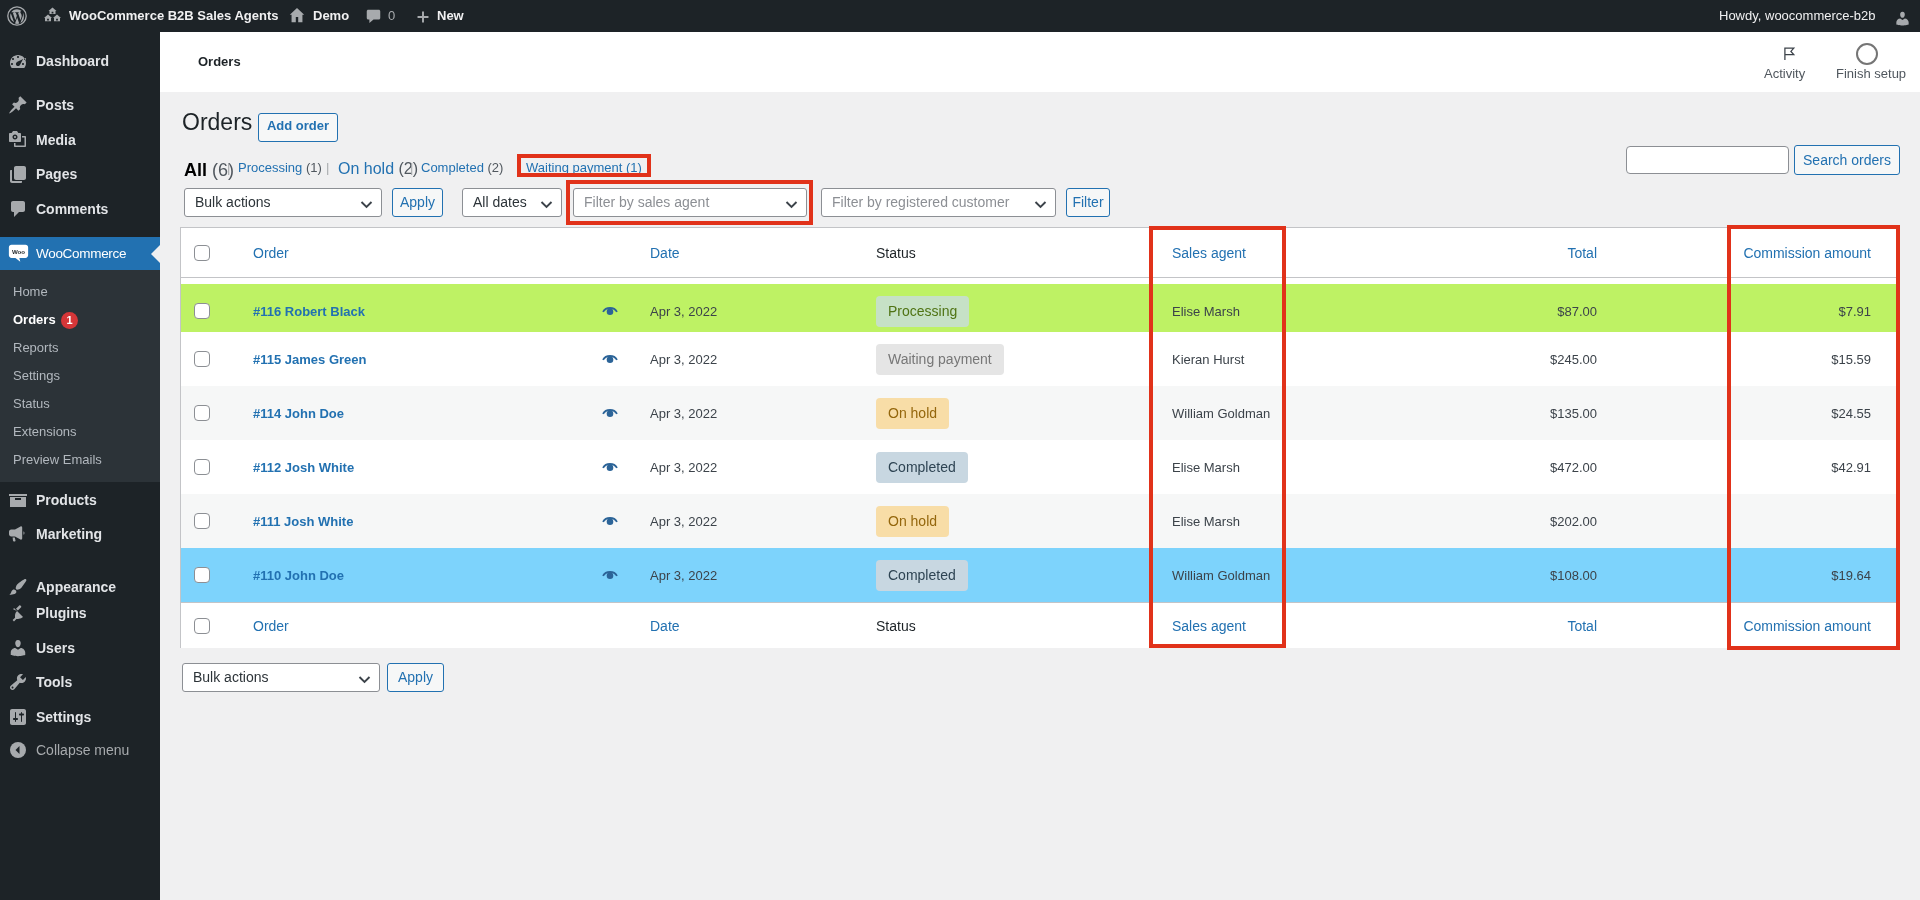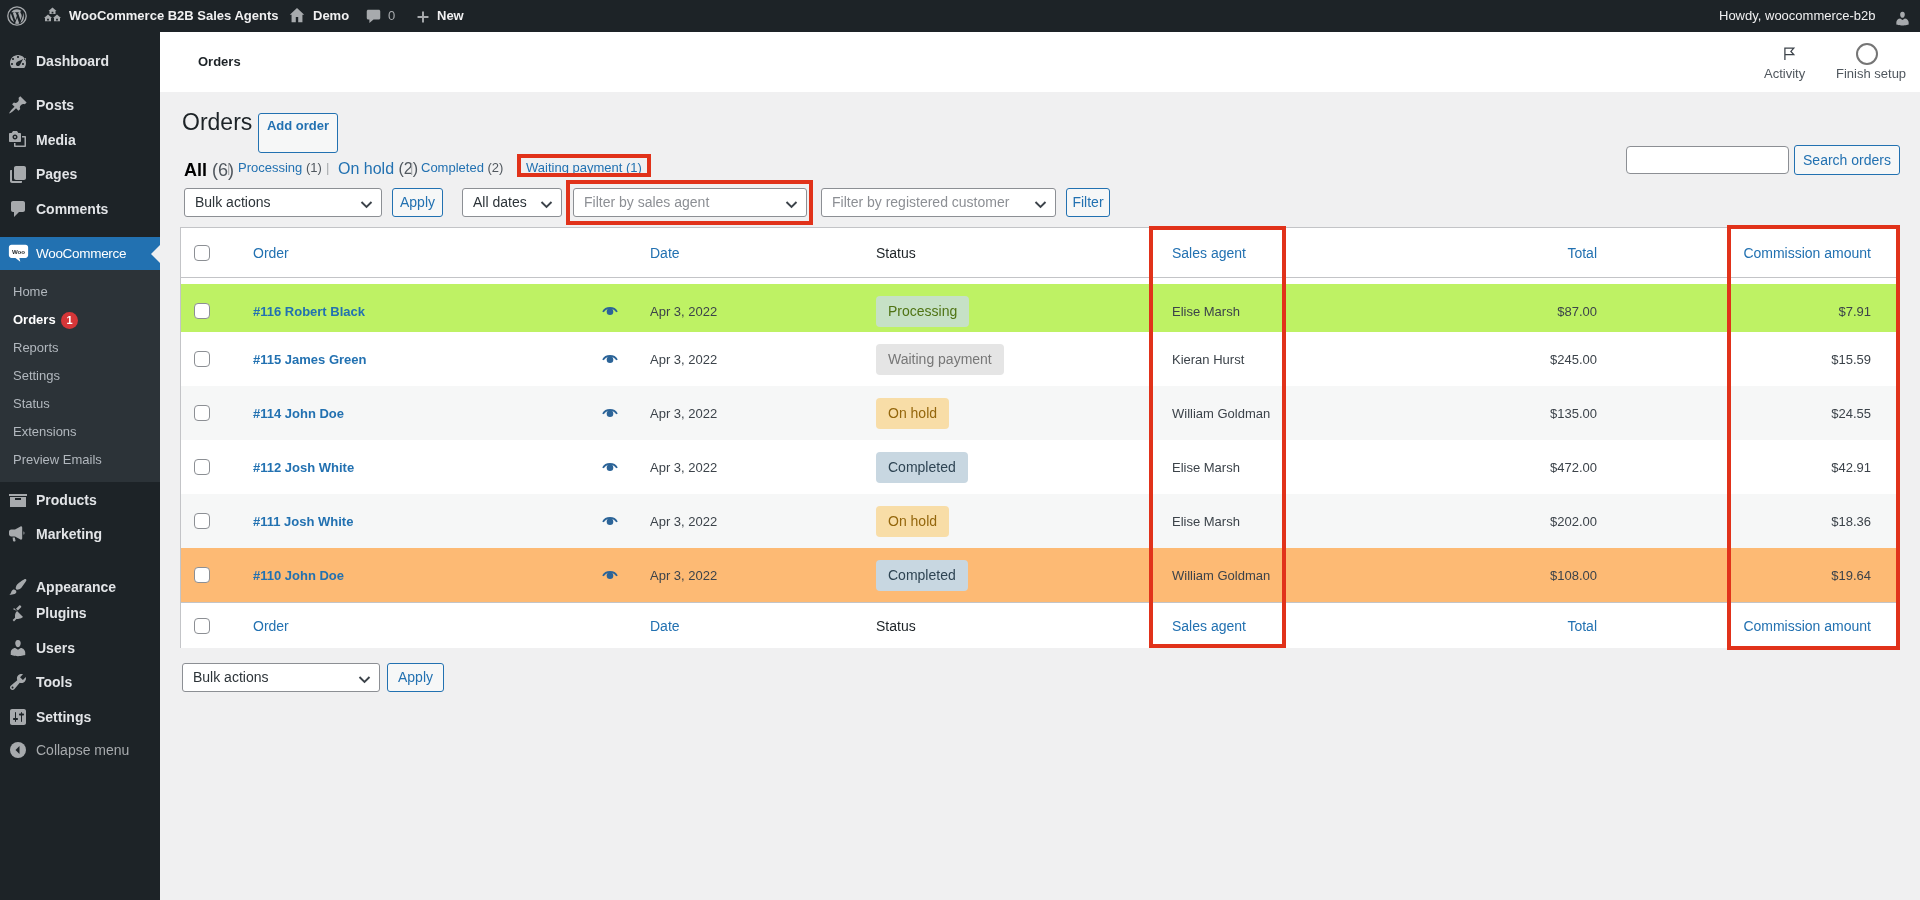--- a/index.html
+++ b/index.html
@@ -196,21 +196,21 @@
     <svg width="17" height="17" viewBox="0 0 24 24">
         <path fill="none" stroke="#3c434a" stroke-width="1.8" d="M5.5 21V3.5 M5.5 4.5h12.5l-4 4.5 4 4.5H5.5"></path>
       </svg>
   </div>
   <div style="position:absolute; left:1604px; top:34px; font-size:13px; color:#50575e;">Activity</div>
   <div style="position:absolute; left:1696px; top:11px; width:22px; height:22px; border:2px solid #757575; border-radius:50%;"></div>
   <div style="position:absolute; left:1676px; top:34px; font-size:13px; color:#50575e;">Finish setup</div>
 </div>
 
 <div class="abs" style="left:182px; top:109px; font-size:23px; color:#1d2327;">Orders</div>
-<div class="bluebtn" style="left:258px; top:113px; width:80px; height:40px; line-height:23px; font-weight:600;">Add order</div>
+<div class="bluebtn" style="left:258px; top:113px; width:80px; height:29px; line-height:23px; font-weight:600;">Add order</div>
 
 <div class="abs" style="left:184px; top:160px; font-size:18px; color:#50575e;"><span style="color:#000; font-weight:bold;">All</span> (6)</div>
 <div class="abs" style="left:227px; top:160px; font-size:13px; color:#a7aaad;">|</div>
 <div class="abs" style="left:238px; top:160px; font-size:13px; color:#50575e;"><span style="color:#2271b1;">Processing</span> (1)</div>
 <div class="abs" style="left:326px; top:160px; font-size:13px; color:#a7aaad;">|</div>
 <div class="abs" style="left:338px; top:160px; font-size:16px; color:#50575e;"><span style="color:#2271b1;">On hold</span> (2)</div>
 <div class="abs" style="left:410px; top:160px; font-size:13px; color:#a7aaad;">|</div>
 <div class="abs" style="left:421px; top:160px; font-size:13px; color:#50575e;"><span style="color:#2271b1;">Completed</span> (2)</div>
 <div class="abs" style="left:526px; top:160px; font-size:13px; color:#2271b1;">Waiting payment (1)</div>
 
@@ -308,23 +308,22 @@
   <div class="cell" style="left:421px;">
         <svg width="16" height="12" viewBox="0 0 16 12">
           <circle cx="8" cy="6.7" r="3.3" fill="#2c6498"></circle>
           <path fill="none" stroke="#2c6498" stroke-width="1.8" d="M1 6.9 C3.8 1.7, 12.2 1.7, 15 6.9"></path>
         </svg>
       </div>
   <div class="cell" style="left:469px;">Apr 3, 2022</div>
   <div class="badge st-onhold" style="top:12px;">On hold</div>
   <div class="cell" style="left:991px;">Elise Marsh</div>
   <div class="cell" style="left:1300px; width:116px; justify-content:flex-end;">$202.00</div>
-  <div class="cell" style="left:1490px; width:200px; justify-content:flex-end;">$18.36</div>
-</div>
-<div class="trow" style="top:320px; background:#fdba74;">
+</div>
+<div class="trow" style="top:320px; background:#7dd3fc;">
   <div class="cbox" style="top:19px;"></div>
   <div class="cell olink" style="left:72px;">#110 John Doe</div>
   <div class="cell" style="left:421px;">
         <svg width="16" height="12" viewBox="0 0 16 12">
           <circle cx="8" cy="6.7" r="3.3" fill="#2c6498"></circle>
           <path fill="none" stroke="#2c6498" stroke-width="1.8" d="M1 6.9 C3.8 1.7, 12.2 1.7, 15 6.9"></path>
         </svg>
       </div>
   <div class="cell" style="left:469px;">Apr 3, 2022</div>
   <div class="badge st-completed" style="top:12px;">Completed</div>

